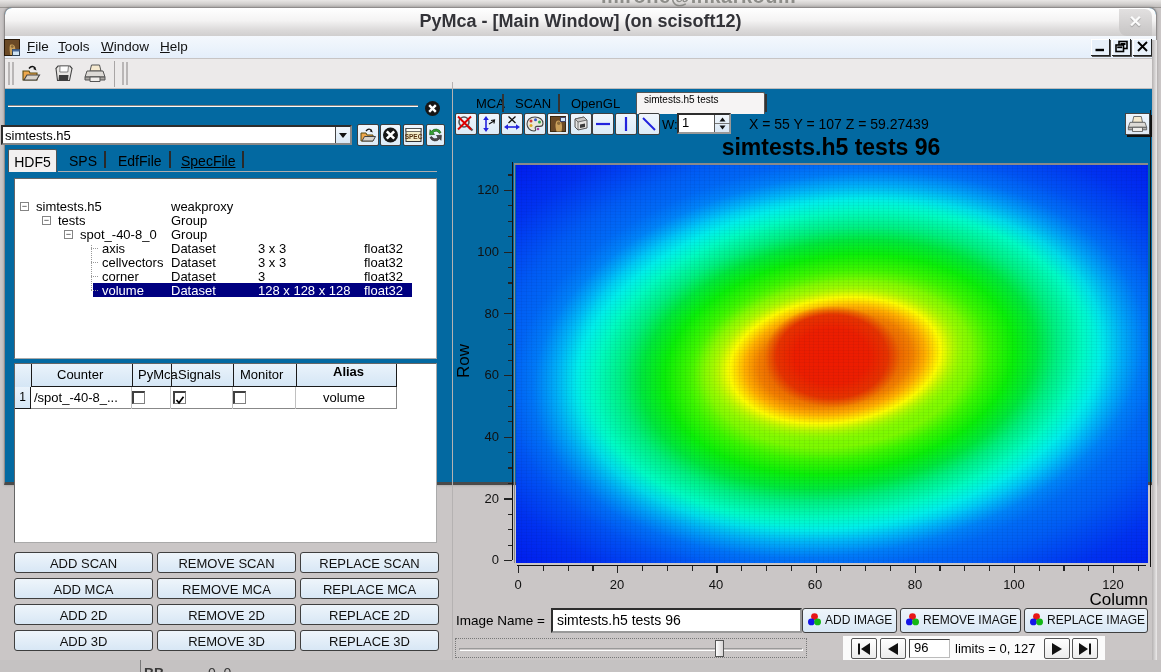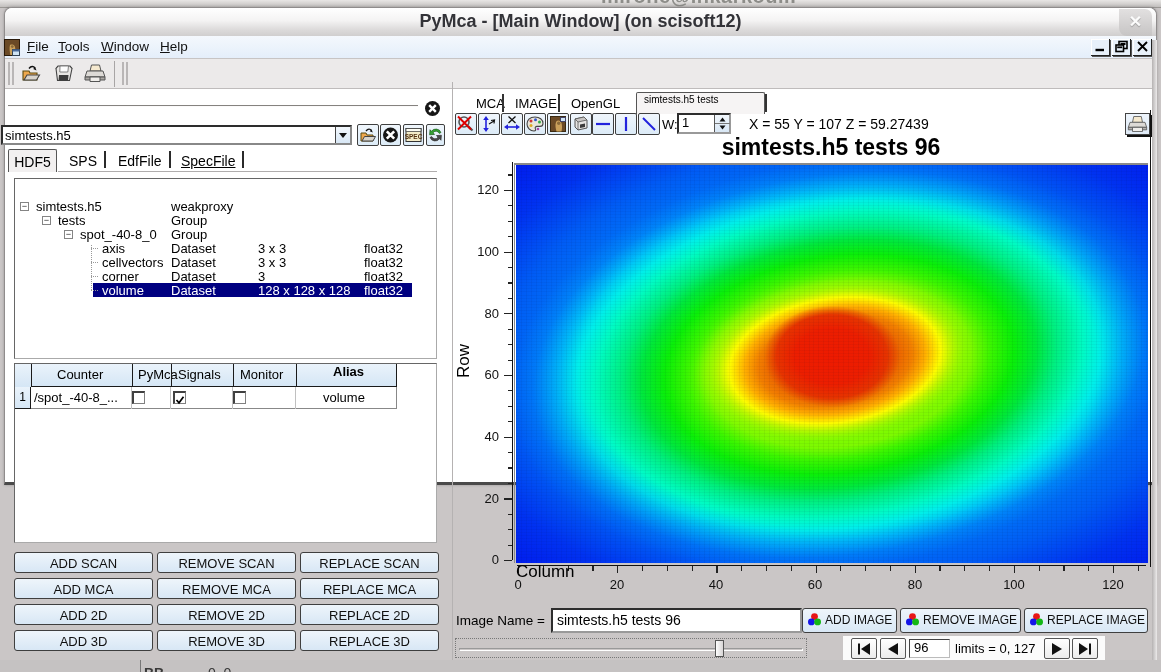--- a/index.html
+++ b/index.html
@@ -6,21 +6,21 @@
   html,body { width:1161px; height:672px; overflow:hidden;
     font-family:"Liberation Sans", sans-serif; background:#cac6c6; }
   .abs { position:absolute; }
   .txt { white-space:nowrap; }
   
   #topstrip { left:0; top:0; width:1161px; height:8px;
     background:linear-gradient(#e8e6e5,#c2bfbd); border-bottom:1px solid #9a9794; overflow:hidden;}
   #topstrip .t { position:absolute; left:601px; top:-15px; font-weight:bold; font-size:20px; color:#8d8d89; letter-spacing:0.5px; }
   
   #win { left:4px; top:7px; width:1153px; height:478px;
-    background:#ffffff; border:1px solid #8f8c8c; border-bottom:3px solid #4a4a4a;
+    background:#0369a1; border:1px solid #8f8c8c; border-bottom:3px solid #4a4a4a;
     border-radius:8px 8px 0 0; box-shadow:0 0 3px rgba(0,0,0,0.25);padding-left:20px; }
   #titlebar { left:0; top:0; width:1151px; height:28px; border-radius:7px 7px 0 0;
     background:linear-gradient(#ffffff,#f4f3f3 45%,#dcdada 78%,#d0cece); }
   #titlebar .t { position:absolute; left:0; width:100%; text-align:center; top:3px;
     font-weight:bold; font-size:18px; color:#333338; }
   #titlebar .close { position:absolute; right:4px; top:1px; width:33px; height:27px;
     background:linear-gradient(#e2e0e0,#c6c4c4); border-radius:0 7px 0 8px;
     color:#fcfcfc; font-weight:bold; font-size:16px; text-align:center; line-height:26px;
     text-shadow:0 1px 1px #9a9a9a; }
   #menubar { left:0; top:28px; width:1151px; height:23px;
@@ -254,21 +254,21 @@
     <div class="btn abs" style="left:14px;top:548px;width:139px;height:21px;padding-top:3px;">ADD 3D</div>
     <div class="btn abs" style="left:157px;top:548px;width:139px;height:21px;padding-top:3px;">REMOVE 3D</div>
     <div class="btn abs" style="left:300px;top:548px;width:139px;height:21px;padding-top:3px;">REPLACE 3D</div>
   </div>
   <div class="abs" id="rightpanel" style="left:447px;top:74px;width:702px;height:578px;border-left:1px solid #b5b2b2;font-size:13px;">
 
     <div class="abs" style="left:0;top:9px;width:702px;height:23px;">
       <div class="abs" style="left:183px;top:1px;width:129px;height:22px;background:#f6f4f4;border:1px solid #555;border-bottom:none;border-radius:2px 2px 0 0;"></div>
       <span class="abs txt" style="left:14px;top:5px;margin-left:9px;">MCA</span>
         <div class="abs" style="left:49px;top:3px;width:2px;height:18px;background:#333;"></div>
-      <span class="abs txt" style="left:62px;top:5px;">IMAGE</span>
+      <span class="abs txt" style="left:62px;top:5px;">SCAN</span>
         <div class="abs" style="left:105px;top:3px;width:2px;height:18px;background:#333;"></div>
       <span class="abs txt" style="left:118px;top:5px;">OpenGL</span>
       <span class="abs txt" style="left:191px;top:3px;font-size:10px;">simtests.h5 tests</span>
         <div class="abs" style="left:312px;top:3px;width:2px;height:18px;background:#333;"></div>
     </div>
 
     <div class="abs" id="ptb" style="left:0;top:31px;width:702px;height:24px;">
       <div class="abs icobtn pbt" style="left:2px;">
           <svg width="20" height="20" viewBox="0 0 20 20">
         <circle cx="8" cy="8" r="5" fill="none" stroke="#555" stroke-width="1.6"></circle>
@@ -472,21 +472,21 @@
         <div class="tick" style="left:536.0px;top:484px;width:1.2px;height:4.5px;"></div>
         <div class="tick" style="left:560.8px;top:484px;width:1.3px;height:7px;"></div>
         <div class="tl" style="left:541px;top:495px;width:40px;text-align:center;">100</div>
         <div class="tick" style="left:585.6px;top:484px;width:1.2px;height:4.5px;"></div>
         <div class="tick" style="left:610.4px;top:484px;width:1.2px;height:4.5px;"></div>
         <div class="tick" style="left:635.2px;top:484px;width:1.2px;height:4.5px;"></div>
         <div class="tick" style="left:660.0px;top:484px;width:1.3px;height:7px;"></div>
         <div class="tl" style="left:640px;top:495px;width:40px;text-align:center;">120</div>
         <div class="tick" style="left:684.8px;top:484px;width:1.2px;height:4.5px;"></div>
       </div>
-    <div class="abs txt" style="left:63px;top:480px;width:632px;text-align:left;font-size:17px;">Column</div>
+    <div class="abs txt" style="left:63px;top:508px;width:632px;text-align:right;font-size:17px;">Column</div>
 
     <span class="abs txt" style="left:3px;top:531px;font-size:13.5px;">Image Name =</span>
     <div class="abs" style="left:98px;top:526px;width:251px;height:25px;border:2px solid #2d2d2d;border-right-color:#999;border-bottom-color:#999;background:#fff;font-size:14px;">
         <span style="position:absolute;left:4px;top:2px;">simtests.h5 tests 96</span>
       </div>
     <div class="btn abs imb" style="left:349px;width:95px;"><svg class="rgb" width="15" height="15" viewBox="0 0 15 15">
           <circle cx="7.5" cy="4.6" r="3.4" fill="#e81515"></circle>
           <circle cx="4.4" cy="9.9" r="3.4" fill="#1515e8"></circle>
           <circle cx="10.6" cy="9.9" r="3.4" fill="#15b815"></circle>
         </svg><span>ADD IMAGE</span></div>

